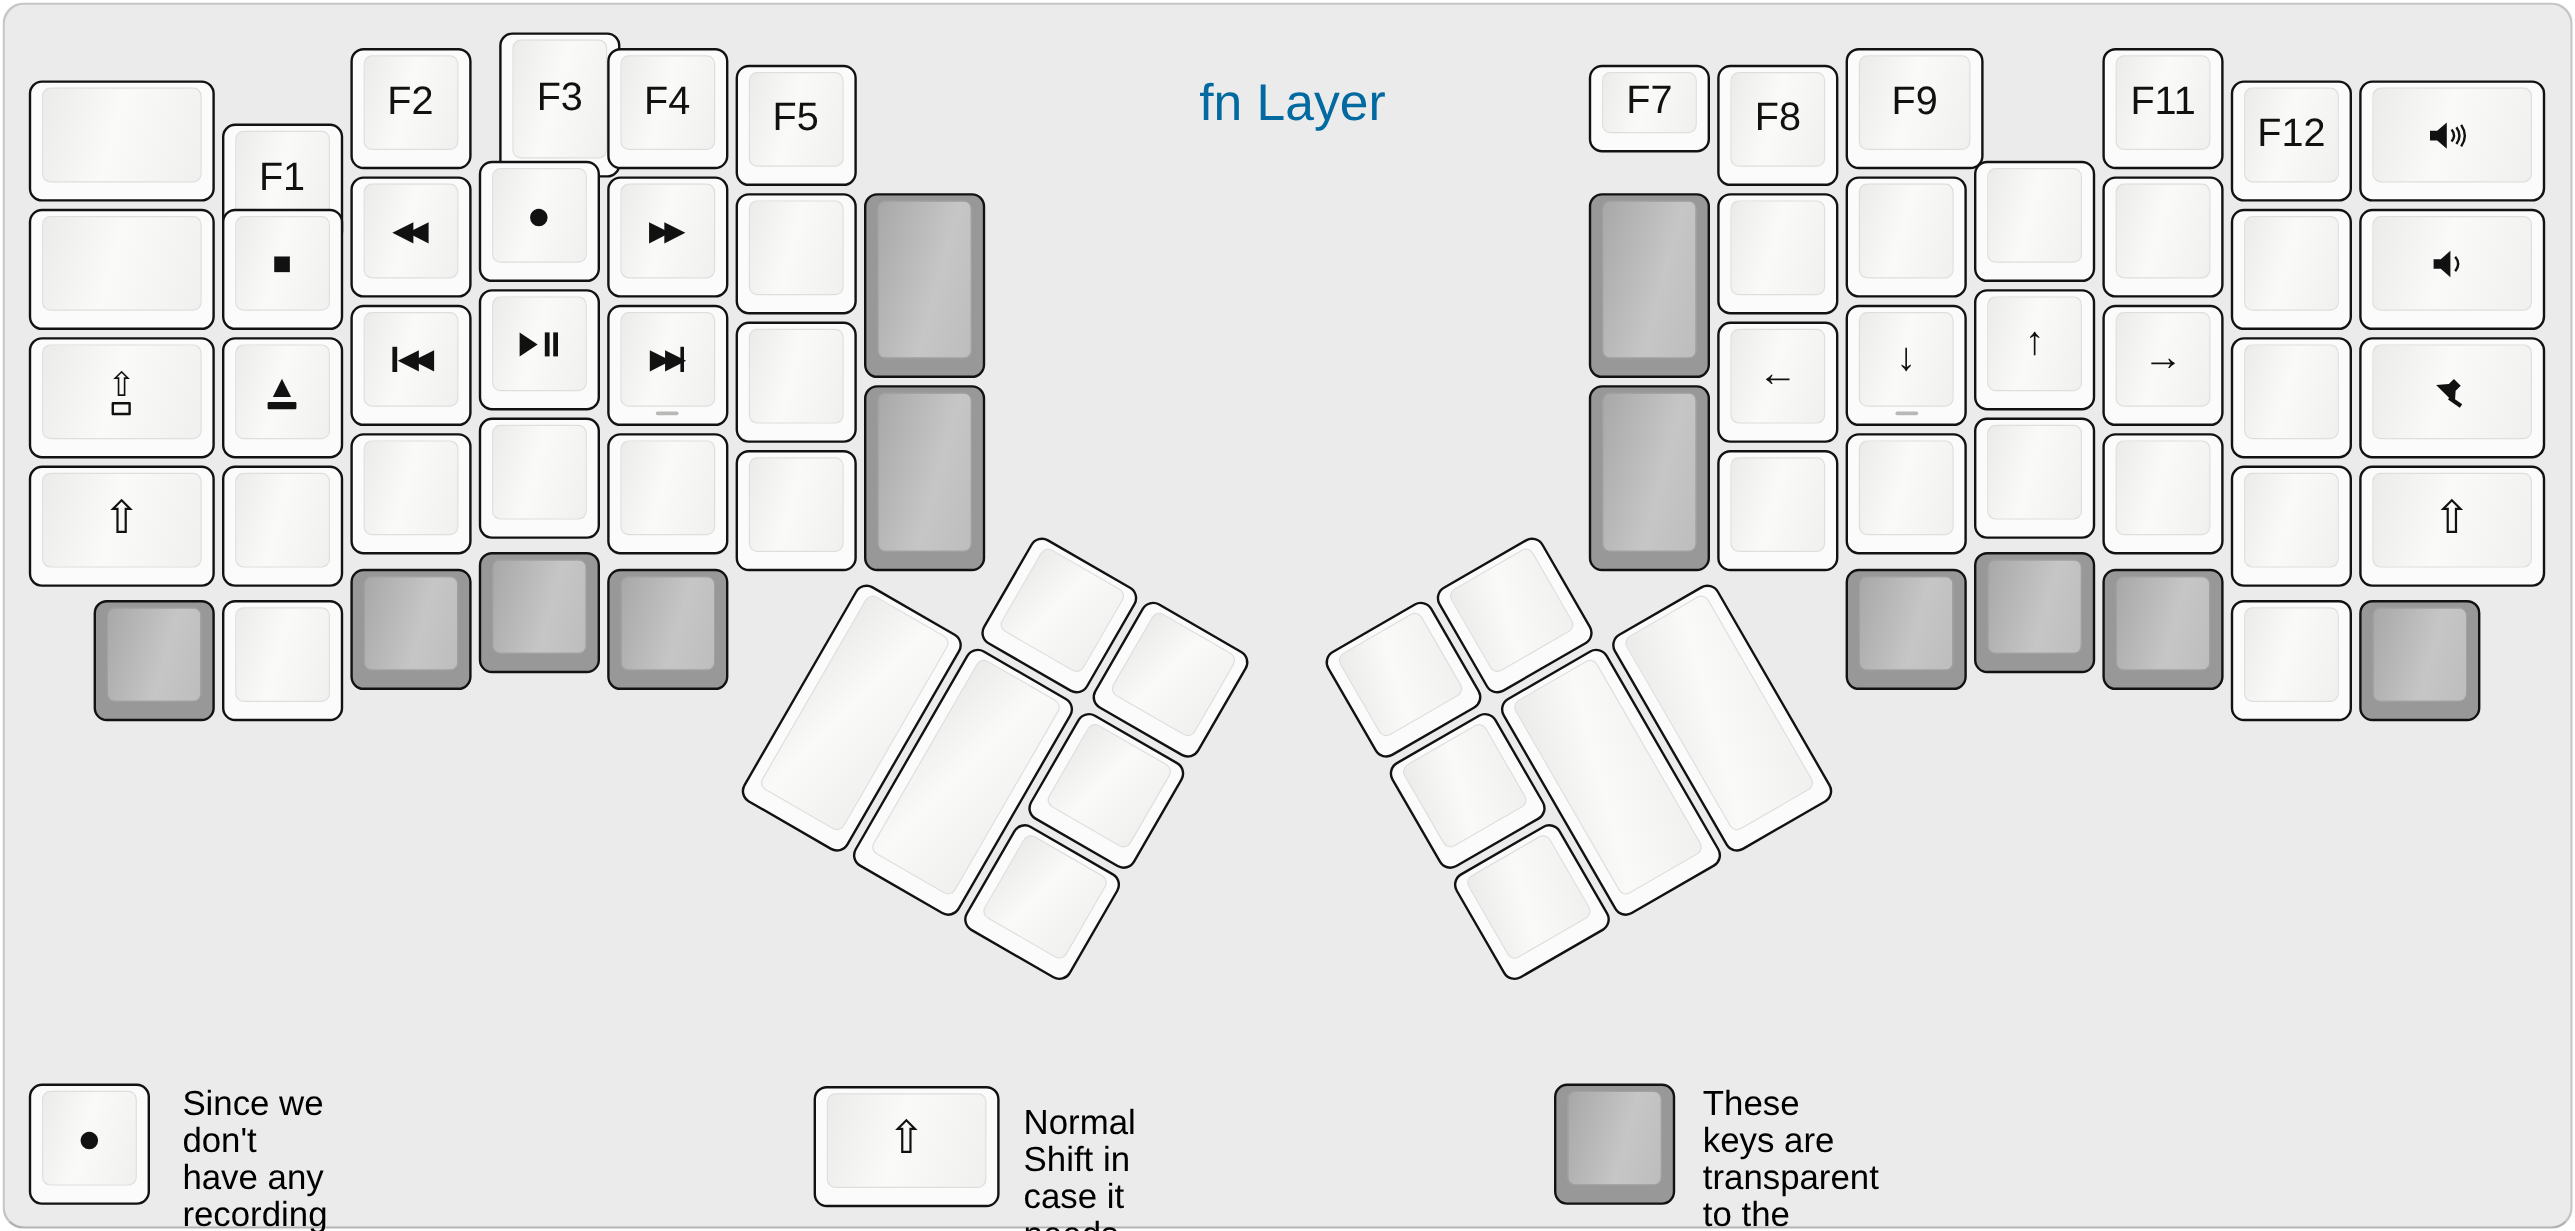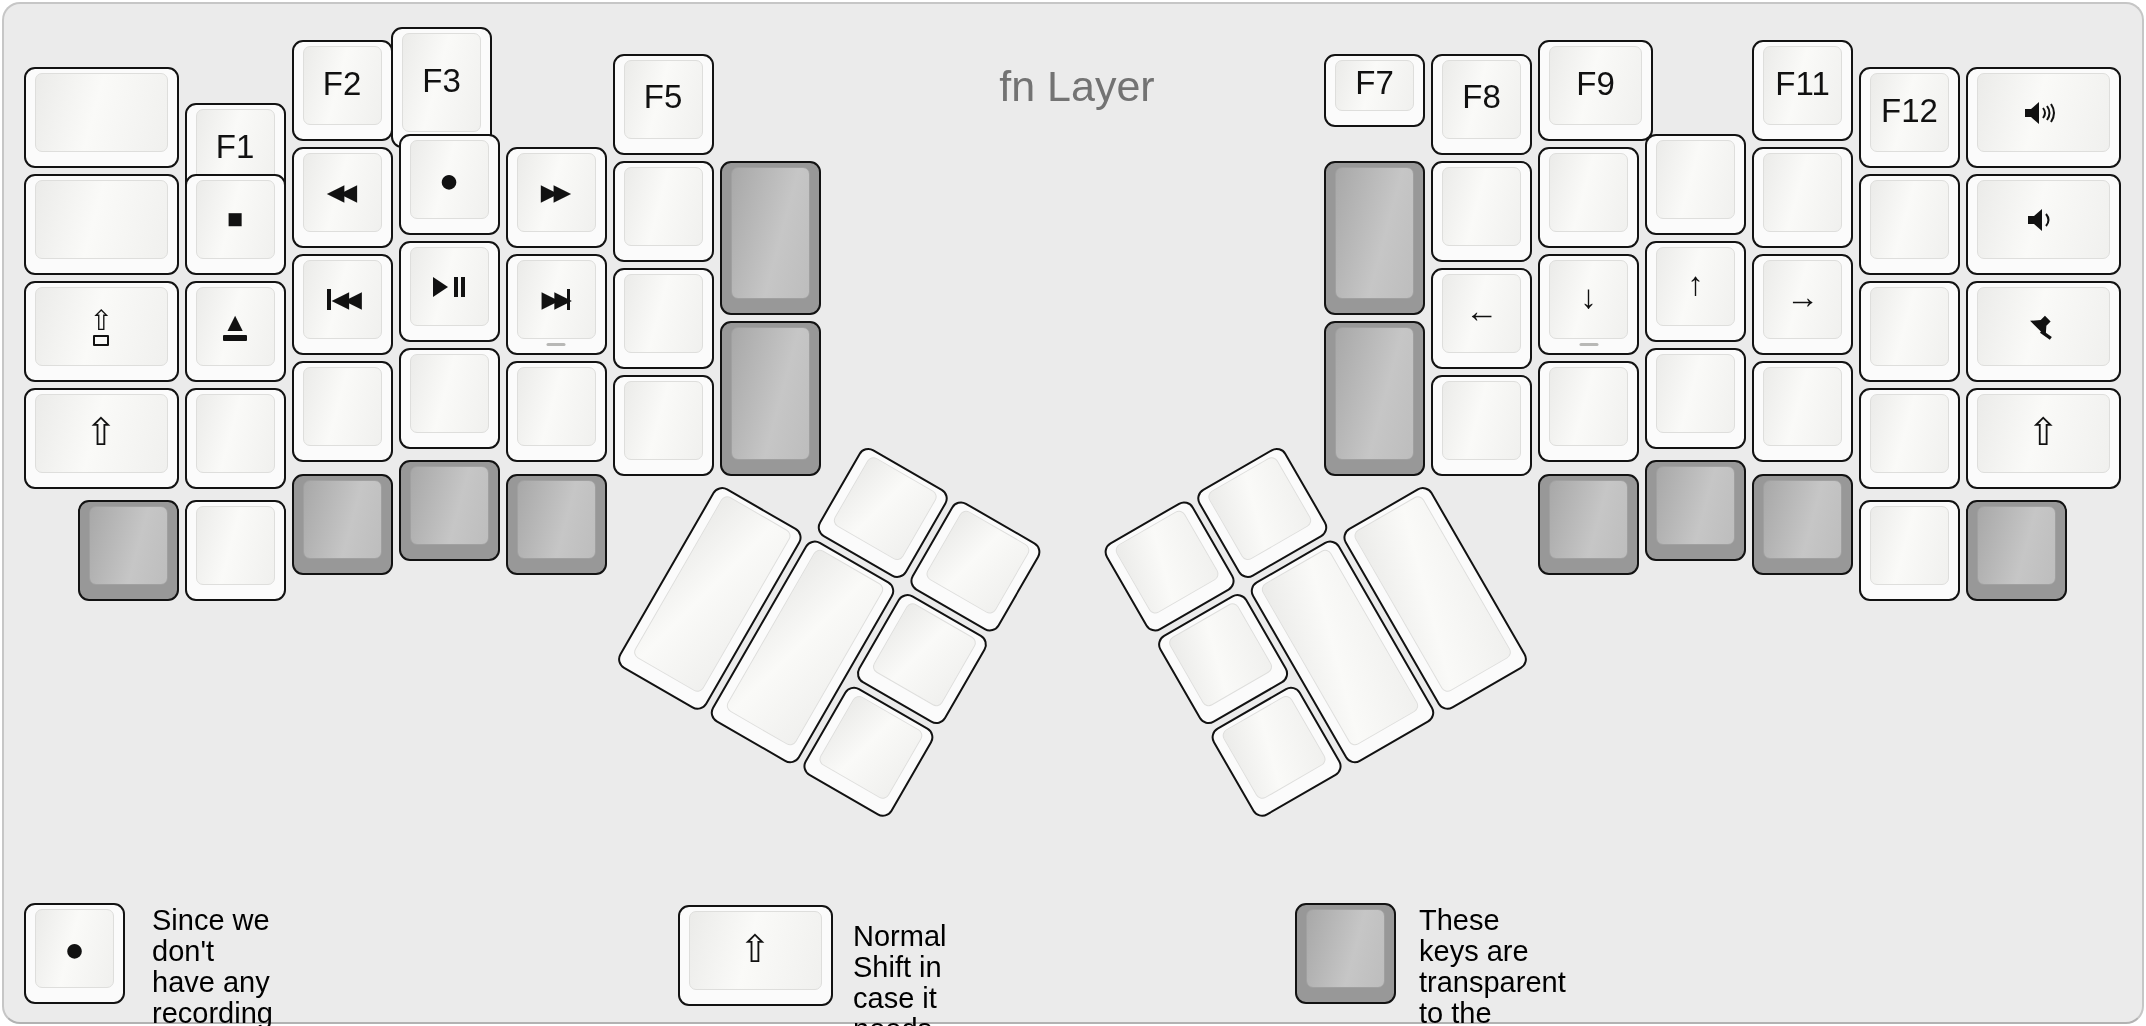--- a/index.html
+++ b/index.html
@@ -31,21 +31,21 @@
   .g-tbar{width:3.5px;height:21px;background:#111;}
   .g-tbar.lead{margin-right:1px;}
   .g-pp{display:flex;align-items:center;}
   .g-pp-tri{width:0;height:0;border-left:15px solid #111;border-top:10px solid transparent;border-bottom:10px solid transparent;margin-right:3px;}
   .g-pp-bar{width:4.5px;height:20px;background:#111;margin-left:2.5px;}
   .g-arrow{font-size:33px;color:#111;line-height:1;transform:translateY(-3px);}
   .homing{position:absolute;bottom:7px;left:50%;transform:translateX(-50%);
     width:19px;height:3.5px;background:#b8b8b6;border-radius:2px;}
   .icon-svg{display:block;}
   #page-title{position:absolute;left:1073px;top:58px;transform:translateX(-50%);
-    font-size:43px;color:#737373;white-space:nowrap;}
+    font-size:43px;color:#0369a1;white-space:nowrap;}
   .legend-item{position:absolute;}
   .legend-key-slot{position:absolute;left:0;top:0;}
   .legend-text{position:absolute;font-size:29px;line-height:31px;color:#000;white-space:pre-line;}
   #legend-0{left:20px;top:899px;}   #legend-0 .legend-text{left:128px;top:2px;}
   #legend-1{left:674px;top:901px;}  #legend-1 .legend-text{left:175px;top:16px;}
   #legend-2{left:1291px;top:899px;} #legend-2 .legend-text{left:124px;top:2px;}
 </style>
 </head>
 <body>
 
@@ -105,41 +105,46 @@
         <div class="cap">
           <span class="g-track">
             <span class="g-tbar lead"></span>
             <span class="g-media">◀◀</span>
           </span>
         </div>
       </div>
       <div class="key white" style="width: 101px; height: 101px; left: 287.5px; top: 357.375px;">
         <div class="cap"></div>
       </div>
-      <div class="key white" style="width: 101px; height: 121px; left: 387px; top: 23px;">
+      <div class="key white" style="width: 101px; height: 121px; left: 412px; top: 23px;">
         <div class="cap">
           <span class="klabel">F3</span>
         </div>
       </div>
       <div class="key white" style="width: 101px; height: 101px; left: 394.5px; top: 130px;">
         <div class="cap">
           <span class="g-record">●</span>
         </div>
       </div>
       <div class="key white" style="width: 101px; height: 101px; left: 394.5px; top: 237px;">
         <div class="cap">
           <span class="g-pp">
             <span class="g-pp-tri"></span>
             <span class="g-pp-bar"></span>
             <span class="g-pp-bar"></span>
           </span>
         </div>
       </div>
       <div class="key white" style="width: 101px; height: 101px; left: 394.5px; top: 344px;">
         <div class="cap"></div>
+      </div>
+      <div class="key white" style="width: 101px; height: 101px; left: 501.5px; top: 36.375px;">
+        <div class="cap">
+          <span class="klabel">F4</span>
+        </div>
       </div>
       <div class="key white" style="width: 101px; height: 101px; left: 501.5px; top: 143.375px;">
         <div class="cap">
           <span class="g-media">▶▶</span>
         </div>
       </div>
       <div class="key white" style="width: 101px; height: 101px; left: 501.5px; top: 250.375px;">
         <div class="cap">
           <span class="g-track">
             <span class="g-media">▶▶</span>

